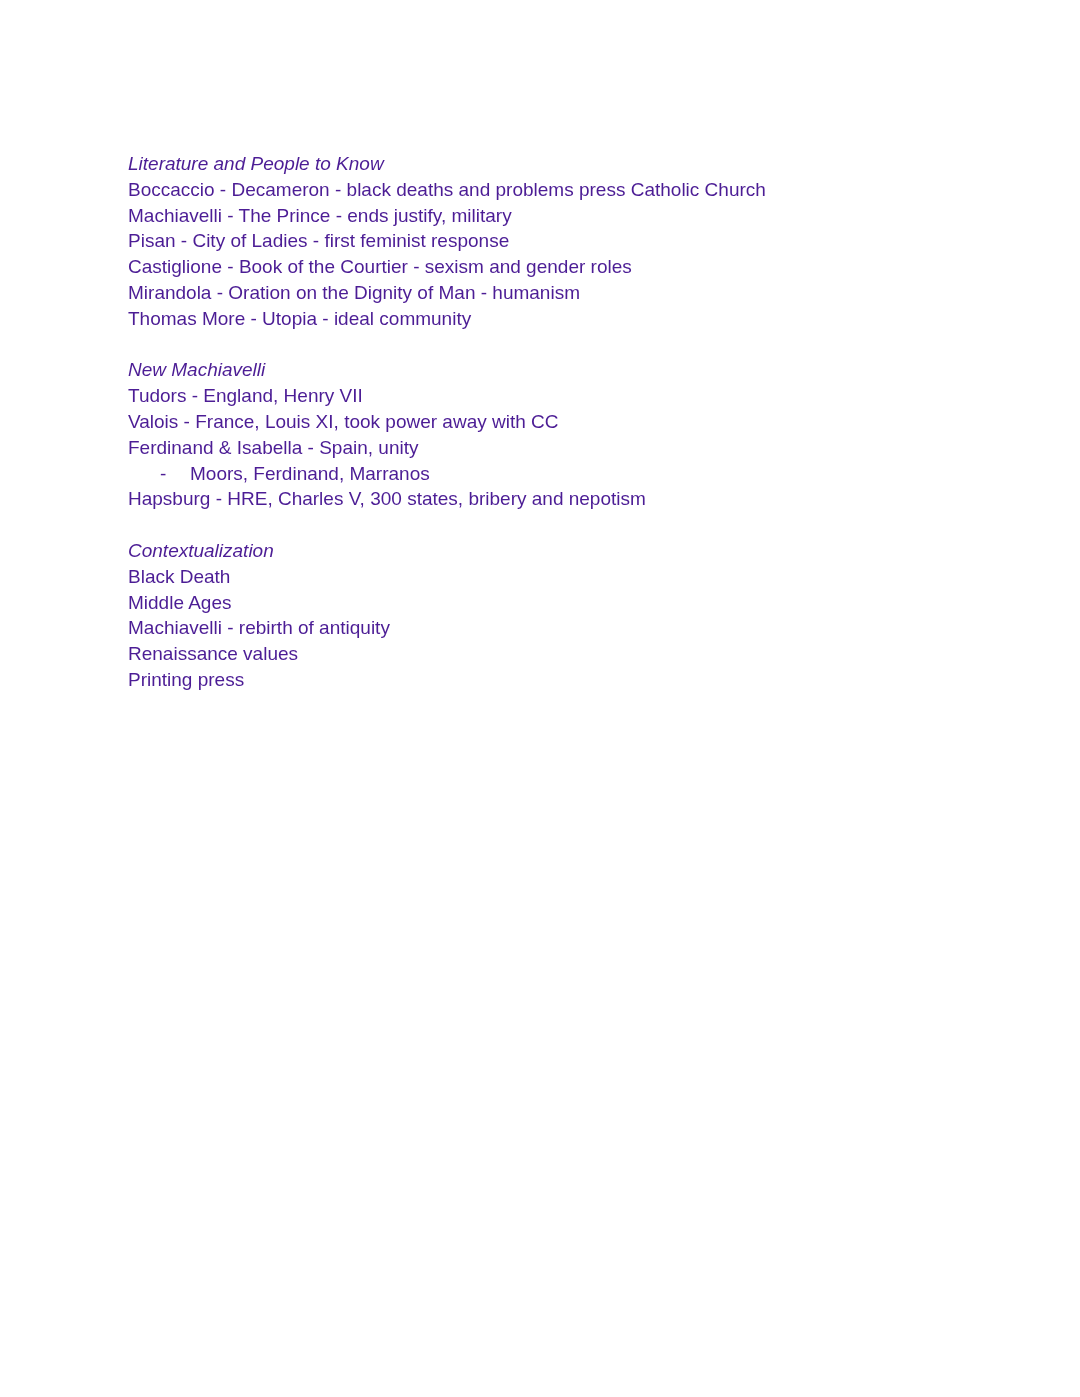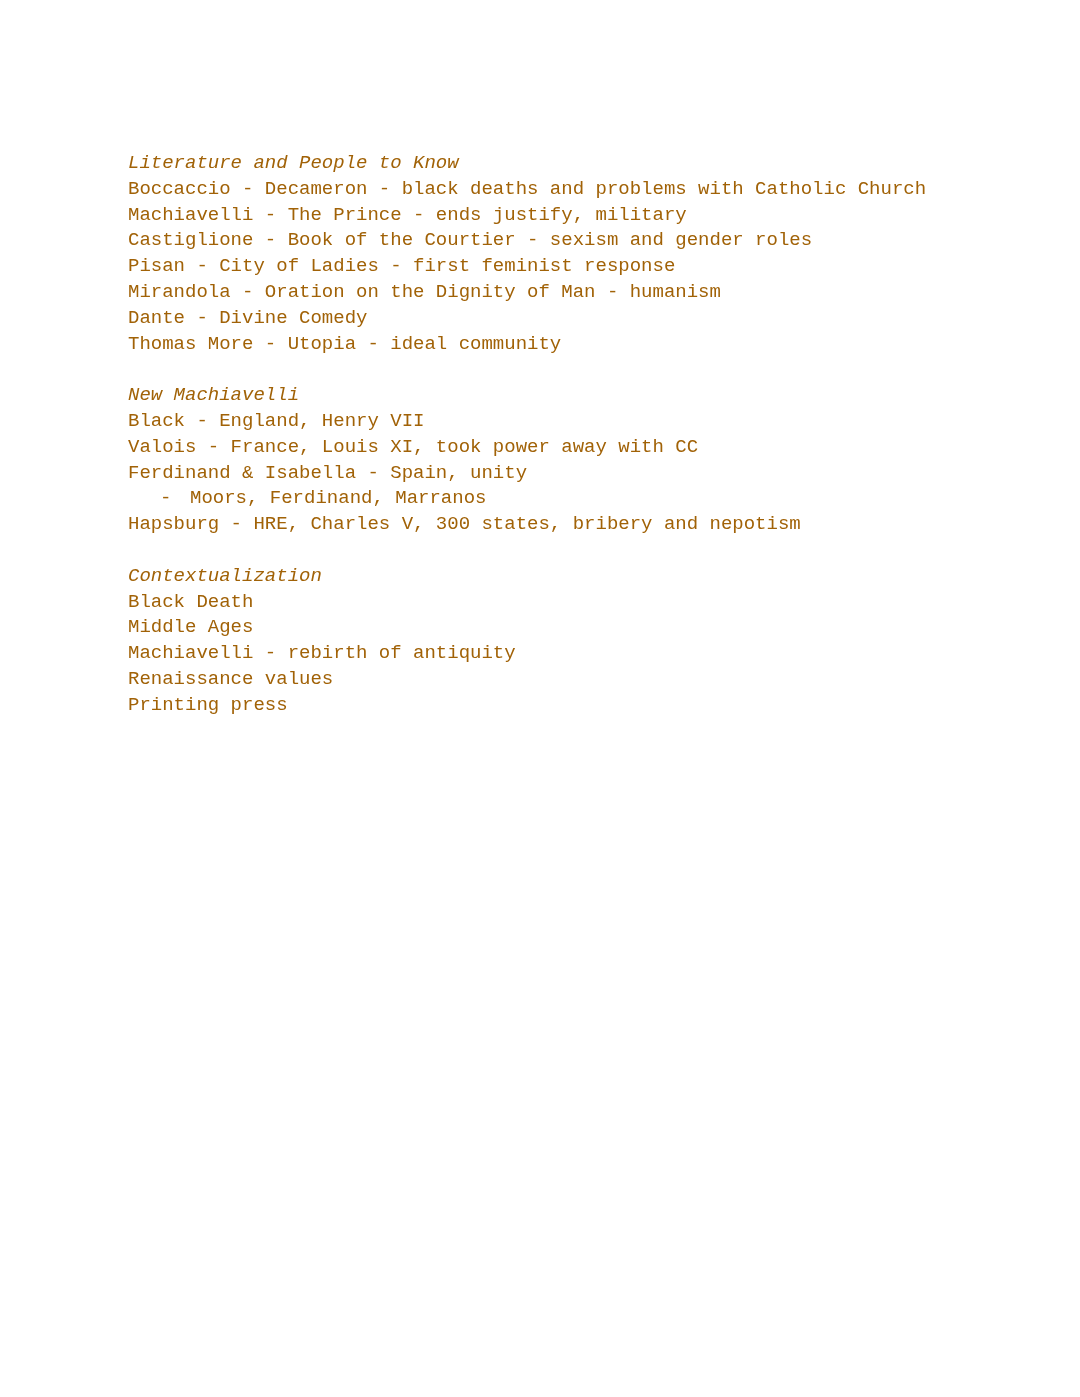--- a/index.html
+++ b/index.html
@@ -6,24 +6,24 @@
     margin: 0;
     padding: 0;
     background: #ffffff;
   }
   .page {
     position: relative;
     width: 1080px;
     height: 1397px;
     background: #ffffff;
     overflow: hidden;
-    font-family: Liberation Mono, monospace;
+    font-family: Liberation Sans, sans-serif;
     font-size: 19px;
     line-height: 25.8px;
-    color: #a16207;
+    color: #4c1d95;
   }
   .content {
     position: absolute;
     top: 151px;
     left: 128px;
     right: 127px;
   }
   .section {
     margin: 0 0 25.8px 0;
   }
@@ -49,32 +49,31 @@
   }
 </style>
 </head>
 <body>
 
 <div class="page">
   <div class="content">
 
     <div class="section">
       <div class="heading">Literature and People to Know</div>
-      <div class="line">Boccaccio - Decameron - black deaths and problems with Catholic Church</div>
+      <div class="line">Boccaccio - Decameron - black deaths and problems press Catholic Church</div>
       <div class="line">Machiavelli - The Prince - ends justify, military</div>
+      <div class="line">Pisan - City of Ladies - first feminist response</div>
       <div class="line">Castiglione - Book of the Courtier - sexism and gender roles</div>
-      <div class="line">Pisan - City of Ladies - first feminist response</div>
       <div class="line">Mirandola - Oration on the Dignity of Man - humanism</div>
-      <div class="line">Dante - Divine Comedy</div>
       <div class="line">Thomas More - Utopia - ideal community</div>
     </div>
 
     <div class="section">
       <div class="heading">New Machiavelli</div>
-      <div class="line">Black - England, Henry VII</div>
+      <div class="line">Tudors - England, Henry VII</div>
       <div class="line">Valois - France, Louis XI, took power away with CC</div>
       <div class="line">Ferdinand &amp; Isabella - Spain, unity</div>
       <div class="bullet-line">
         <span class="bullet-marker">-</span>
         <span>Moors, Ferdinand, Marranos</span>
       </div>
       <div class="line">Hapsburg - HRE, Charles V, 300 states, bribery and nepotism</div>
     </div>
 
     <div class="section">

